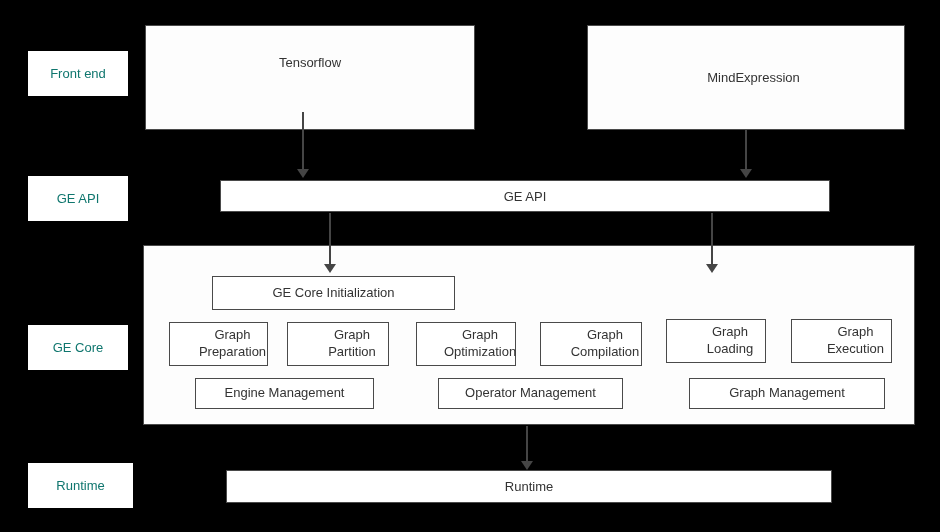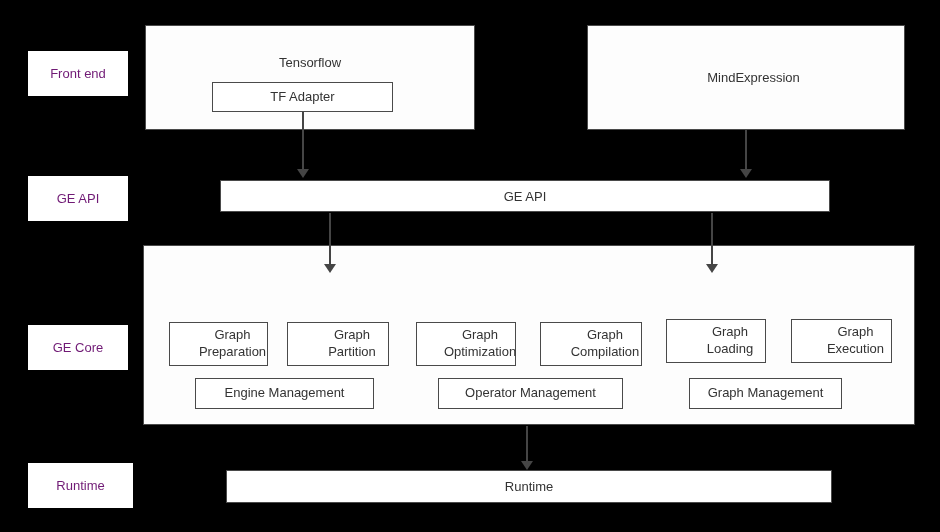--- a/index.html
+++ b/index.html
@@ -10,21 +10,21 @@
     height: 532px;
     background: var(--bg, #000000);
     font-family: "Liberation Sans", sans-serif;
     font-size: 13px;
     color: var(--text, #333333);
     overflow: hidden;
   }
   .side-label {
     position: absolute;
     background: #ffffff;
-    color: #701a75;
+    color: #0f766e;
     display: flex;
     align-items: center;
     justify-content: center;
   }
   .outer-box {
     position: absolute;
     background: var(--fill, #ffffff);
     border: 1px solid var(--border, #4a4a4a);
   }
   .box-title {
@@ -89,21 +89,20 @@
 
 <div class="canvas" style="--bg: #000000; --fill: #fdfdfd; --border: #4a4a4a; --text: #333333; --arrow: #454545;">
 
   <div class="side-label" style="left:28px;top:51px;width:100px;height:45px">Front end</div>
   <div class="side-label" style="left:28px;top:176px;width:100px;height:45px">GE API</div>
   <div class="side-label" style="left:28px;top:325px;width:100px;height:45px">GE Core</div>
   <div class="side-label" style="left:28px;top:463px;width:105px;height:45px">Runtime</div>
 
   <div class="outer-box" style="left:145px;top:25px;width:330px;height:105px">
     <div class="box-title" style="top:29px">Tensorflow</div>
-    <div class="inner-box" style="left:66px;top:56px;width:181px;height:30px">TF Adapter</div>
   </div>
 
   <div class="outer-box flex-center" style="left:587px;top:25px;width:318px;height:105px">MindExpression</div>
 
   <div class="arrow" style="left:303px;top:112px;height:66px">
       <div class="line"></div>
       <div class="head"></div>
     </div>
   <div class="arrow" style="left:746px;top:130px;height:48px">
       <div class="line"></div>
@@ -116,37 +115,38 @@
       <div class="line"></div>
       <div class="head"></div>
     </div>
   <div class="arrow" style="left:712px;top:213px;height:60px">
       <div class="line"></div>
       <div class="head"></div>
     </div>
 
   <div class="outer-box" style="left:143px;top:245px;width:772px;height:180px">
 
+    <div class="inner-box" style="left:68px;top:30px;width:243px;height:34px">GE Core Initialization</div>
 
     <div class="inner-box stage" style="left:25px;top:76px;width:99px;height:44px">Graph
 Preparation</div>
     <div class="inner-box stage" style="left:143px;top:76px;width:102px;height:44px">Graph
 Partition</div>
     <div class="inner-box stage" style="left:272px;top:76px;width:100px;height:44px">Graph
 Optimization</div>
     <div class="inner-box stage" style="left:396px;top:76px;width:102px;height:44px">Graph
 Compilation</div>
     <div class="inner-box stage" style="left:522px;top:73px;width:100px;height:44px">Graph
 Loading</div>
     <div class="inner-box stage" style="left:647px;top:73px;width:101px;height:44px">Graph
 Execution</div>
 
     <div class="inner-box" style="left:294px;top:132px;width:185px;height:31px">Operator Management</div>
     <div class="inner-box" style="left:51px;top:132px;width:179px;height:31px">Engine Management</div>
-    <div class="inner-box" style="left:545px;top:132px;width:153px;height:31px">Graph Management</div>
+    <div class="inner-box" style="left:545px;top:132px;width:196px;height:31px">Graph Management</div>
   </div>
 
   <div class="arrow" style="left:527px;top:426px;height:44px">
       <div class="line"></div>
       <div class="head"></div>
     </div>
 
   <div class="bar" style="left:226px;top:470px;width:606px;height:33px">Runtime</div>
 
 </div>

